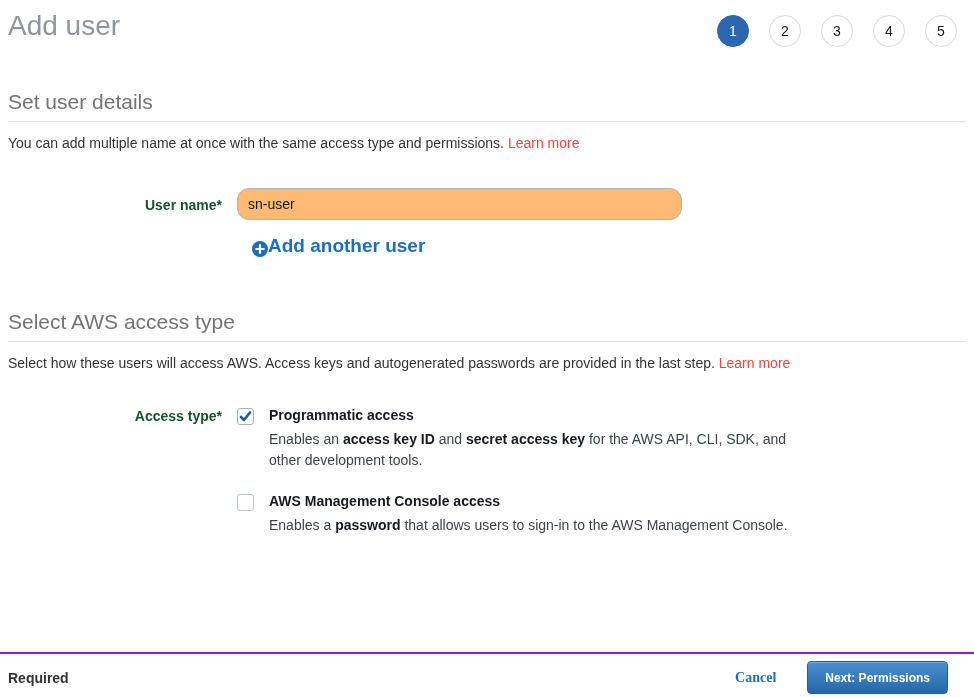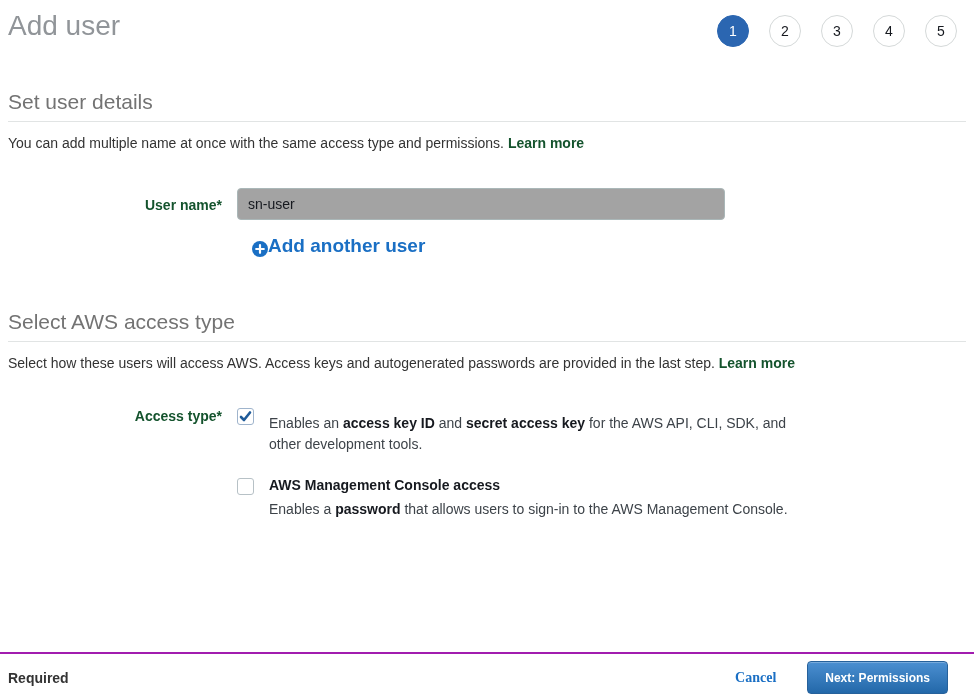--- a/index.html
+++ b/index.html
@@ -23,39 +23,39 @@
     border: 1px solid #d5d9d9; background: #fff; color: #16191f;
     display: flex; align-items: center; justify-content: center;
     font-size: 14px;
   }
   .step-circle.active { background: #2b66b1; border-color: #2b66b1; color: #fff; }
 
   
   .section-heading { font-size: 21px; font-weight: 400; color: #737373; }
   .hairline { border: none; border-top: 1px solid #e1e4e4; margin-top: 7px; }
   .section-intro { margin-top: 13px; color: #333; }
-  a.link { color: #14532d; text-decoration: none; cursor: pointer; font-weight: bold; }
+  a.link { color: #ef4444; text-decoration: none; cursor: pointer; }
 
   .heading-user-details { margin-top: 43px; }
   .heading-access-type { margin-top: 50px; }
 
   
   .form-row { display: flex; align-items: flex-start; }
   .form-row.username { margin-top: 37px; }
   .form-label {
     width: 229px; text-align: right; padding-right: 15px;
     font-weight: bold; color: #14532d; flex: none;
   }
   .form-row.username .form-label { padding-top: 9px; }
   .text-input {
-    width: 488px; height: 32px;
-    border: 1px solid #aab7b8; border-radius: 4px;
+    width: 445px; height: 32px;
+    border: 1px solid #aab7b8; border-radius: 12px;
     padding: 0 10px; font-size: 14px; color: #16191f;
     font-family: "Liberation Sans", sans-serif;
-    outline: none; background: #a3a3a3;
+    outline: none; background: #fdba74;
   }
   .add-another {
     display: inline-flex; align-items: flex-end; 
     margin-left: 244px; margin-top: 15px;
     background: none; border: none; cursor: pointer;
     font-family: "Liberation Sans", sans-serif;
     font-size: 19px; font-weight: bold; color: #1a6fc4;
   }
   .plus-icon { width: 16px; height: 16px; display: block; }
 
@@ -152,20 +152,21 @@
     <label class="form-label access-label">Access type*</label>
     <div class="options">
 
       <div class="option">
         <div class="checkbox checked">
           <svg class="check-glyph" viewBox="0 0 13 13">
             <path d="M2 7 L5 10 L11 2.5" fill="none" stroke="#1f5b99" stroke-width="2.6" stroke-linecap="round" stroke-linejoin="round"></path>
           </svg>
         </div>
         <div class="option-body">
+          <div class="option-title">Programmatic access</div>
           <div class="option-desc"><span>Enables an </span><b>access key ID</b><span> and </span><b>secret access key</b><span> for the AWS API, CLI, SDK, and other development tools.</span></div>
         </div>
       </div>
 
       <div class="option">
         <div class="checkbox">
           
         </div>
         <div class="option-body">
           <div class="option-title">AWS Management Console access</div>

